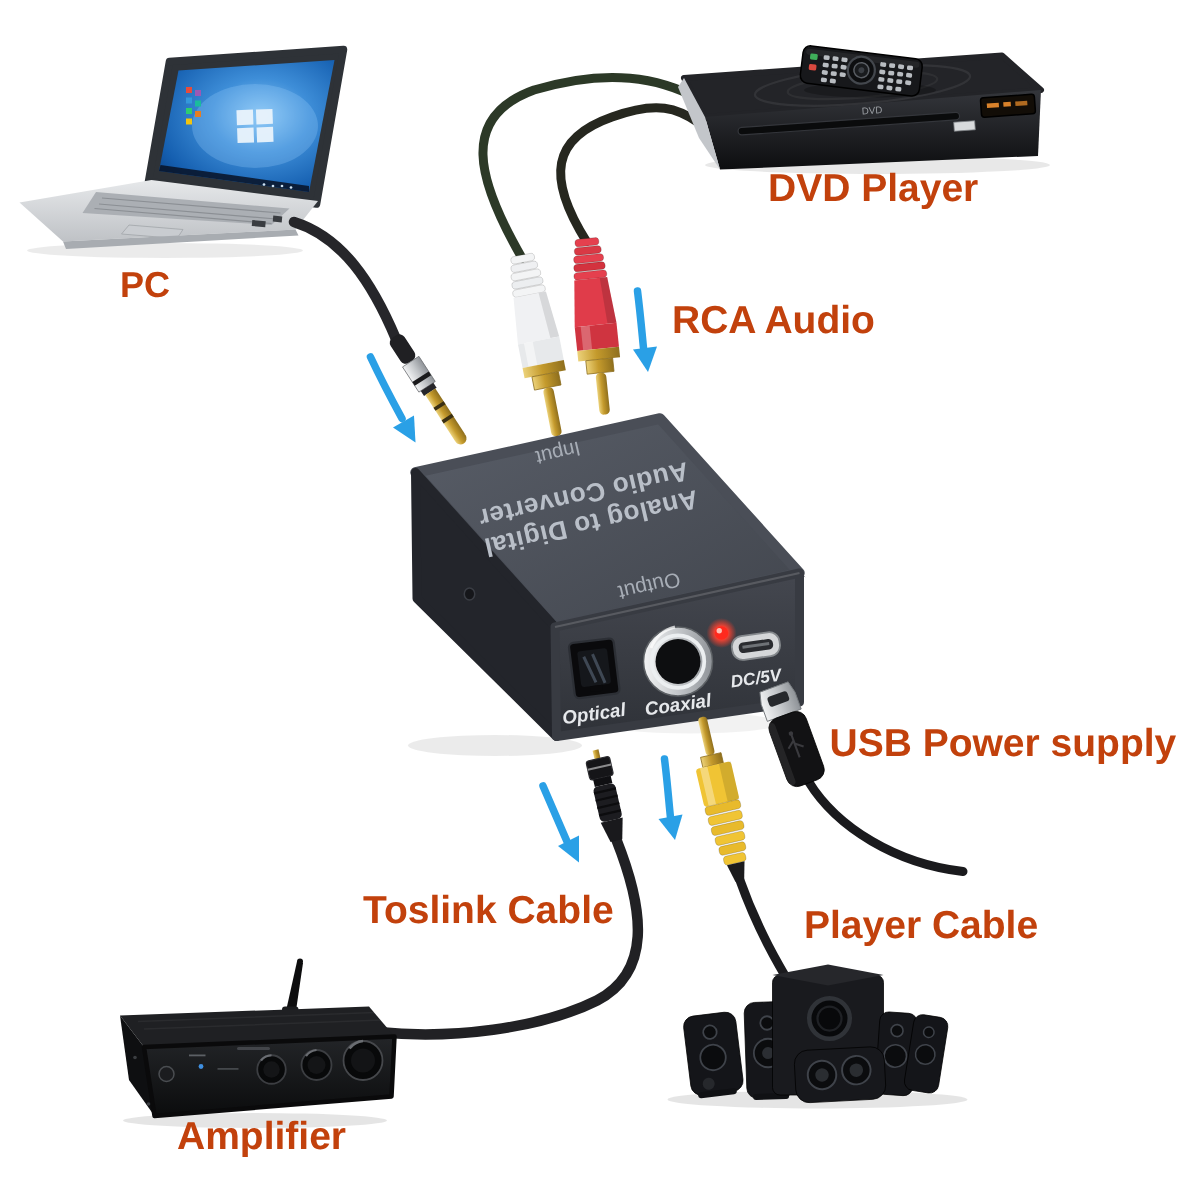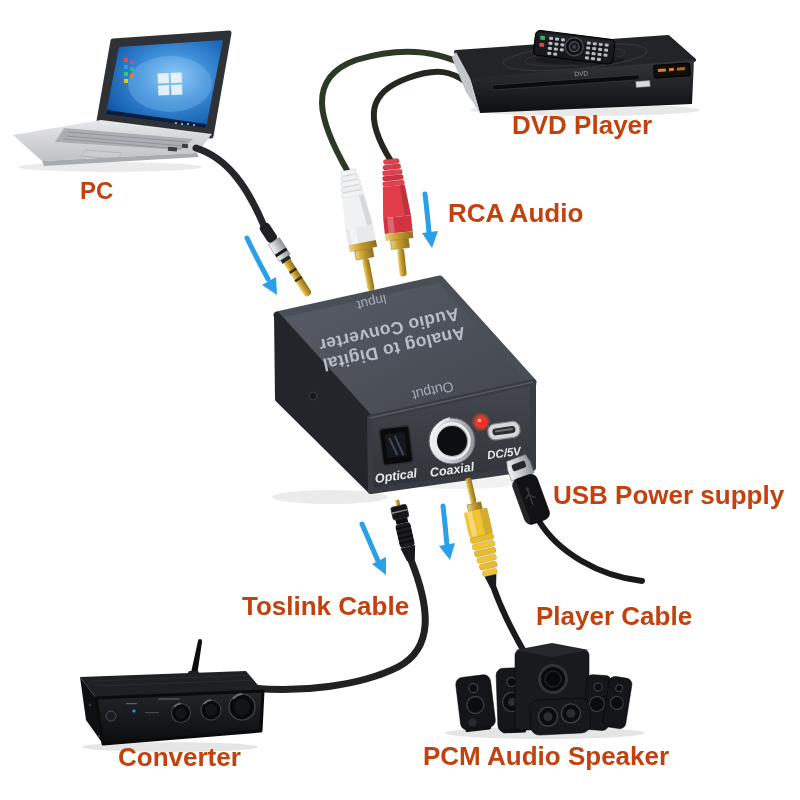--- a/index.html
+++ b/index.html
@@ -369,15 +369,14 @@
     </g>
   </g>
 </svg>
 
   <div class="label" style="left:80px;top:178px;font-size:24px;">PC</div>
   <div class="label" style="left:512px;top:112px;">DVD Player</div>
   <div class="label" style="left:448px;top:200px;">RCA Audio</div>
   <div class="label" style="left:553px;top:482px;">USB Power supply</div>
   <div class="label" style="left:230px;top:593px;margin-left:12px;">Toslink Cable</div>
   <div class="label" style="left:536px;top:603px;">Player Cable</div>
-  <div class="label" style="left:118px;top:744px;">Converter</div>
-  <div class="label" style="left:423px;top:743px;">PCM Audio Speaker</div>
+  <div class="label" style="left:118px;top:744px;">Amplifier</div>
 </div>
 
 </body></html>

